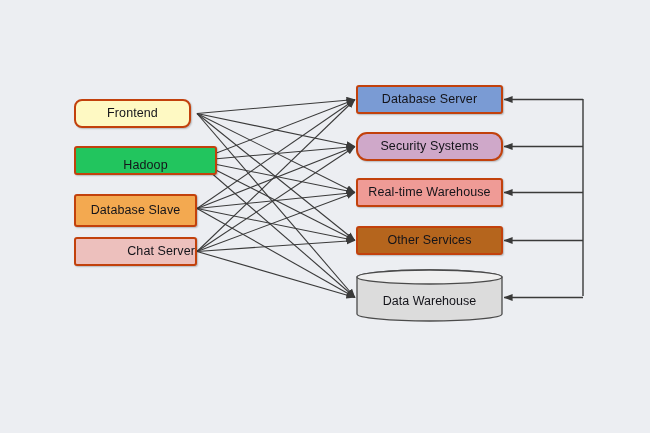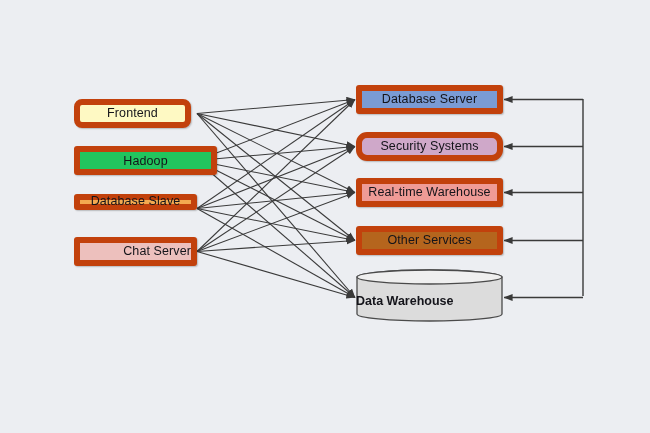--- a/index.html
+++ b/index.html
@@ -24,21 +24,21 @@
     top: 0;
     width: 650px;
     height: 433px;
   }
   .node {
     position: absolute;
     box-sizing: border-box;
     display: flex;
     align-items: center;
     justify-content: center;
-    border: 6px solid #c2410c;
+    border: 2px solid #c2410c;
     border-radius: 3px;
     font-size: 12.5px;
     color: #14141a;
     letter-spacing: 0.1px;
     text-align: center;
     box-shadow: 1px 1px 1.5px rgba(0,0,0,0.22);
     z-index: 5;
   }
   .node-label {
     pointer-events: none;
@@ -47,23 +47,23 @@
   .cylinder {
     position: absolute;
     z-index: 5;
   }
   .cyl-label {
     position: absolute;
     left: 0;
     right: 0;
     top: 50%;
     transform: translateY(-2px);
-    text-align: left;
+    text-align: center;
     font-size: 12.5px;
-    font-weight: bold;
+    font-weight: normal;
     color: #14141a;
     pointer-events: none;
   }
 </style>
 </head>
 <body>
 
 <div id="canvas">
 
   <svg id="edge-layer" viewBox="0 0 650 433" xmlns="http://www.w3.org/2000/svg">
@@ -104,21 +104,21 @@
       </g>
   </svg>
 
   <div id="source-nodes">
       <div class="node" style="left: 74px; top: 99px; width: 117px; height: 29px; background: #fef9c3; border-radius: 8px;">
         <span class="node-label">Frontend</span>
       </div>
       <div class="node" style="left: 74px; top: 146px; width: 143px; height: 29px; background: #22c55e; align-items: flex-end;">
         <span class="node-label">Hadoop</span>
       </div>
-      <div class="node" style="left: 74px; top: 194px; width: 123px; height: 16px; background: rgb(243, 169, 80);">
+      <div class="node" style="left: 74px; top: 194px; width: 123px; height: 33px; background: rgb(243, 169, 80);">
         <span class="node-label">Database Slave</span>
       </div>
       <div class="node" style="left: 74px; top: 237px; width: 123px; height: 29px; background: rgb(237, 192, 189); justify-content: flex-end;">
         <span class="node-label">Chat Server</span>
       </div>
     </div>
   <div id="target-nodes">
       <div class="node" style="left: 356px; top: 85px; width: 147px; height: 29px; background: rgb(122, 155, 212);">
         <span class="node-label">Database Server</span>
       </div>

